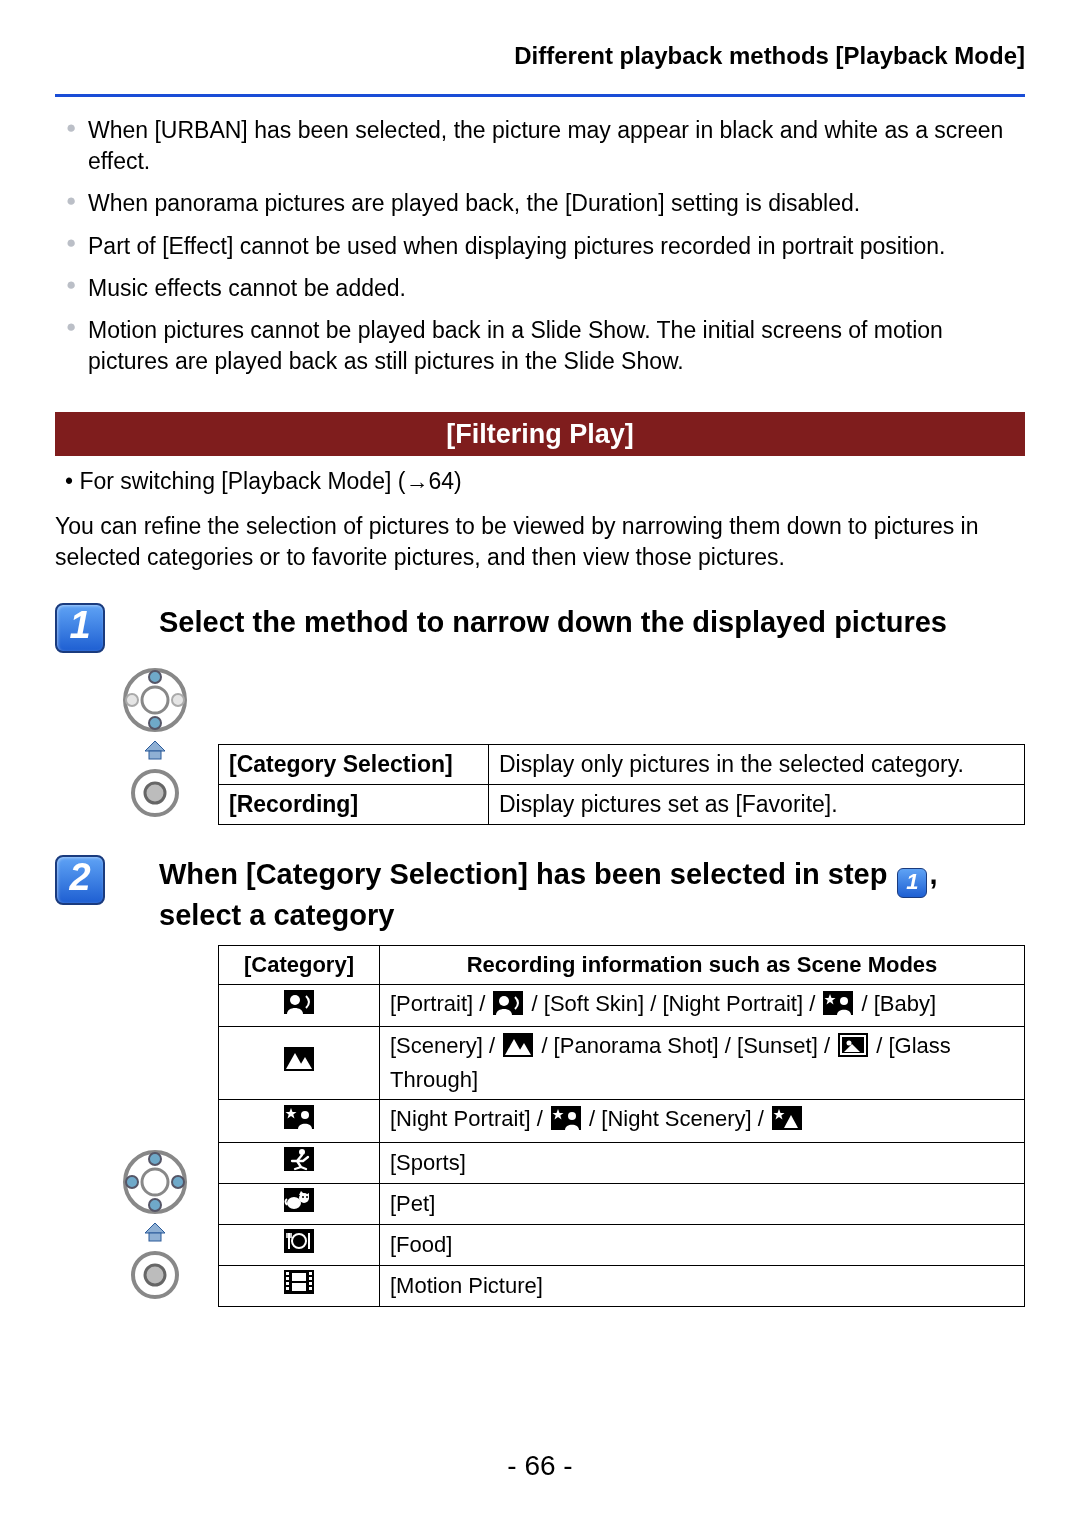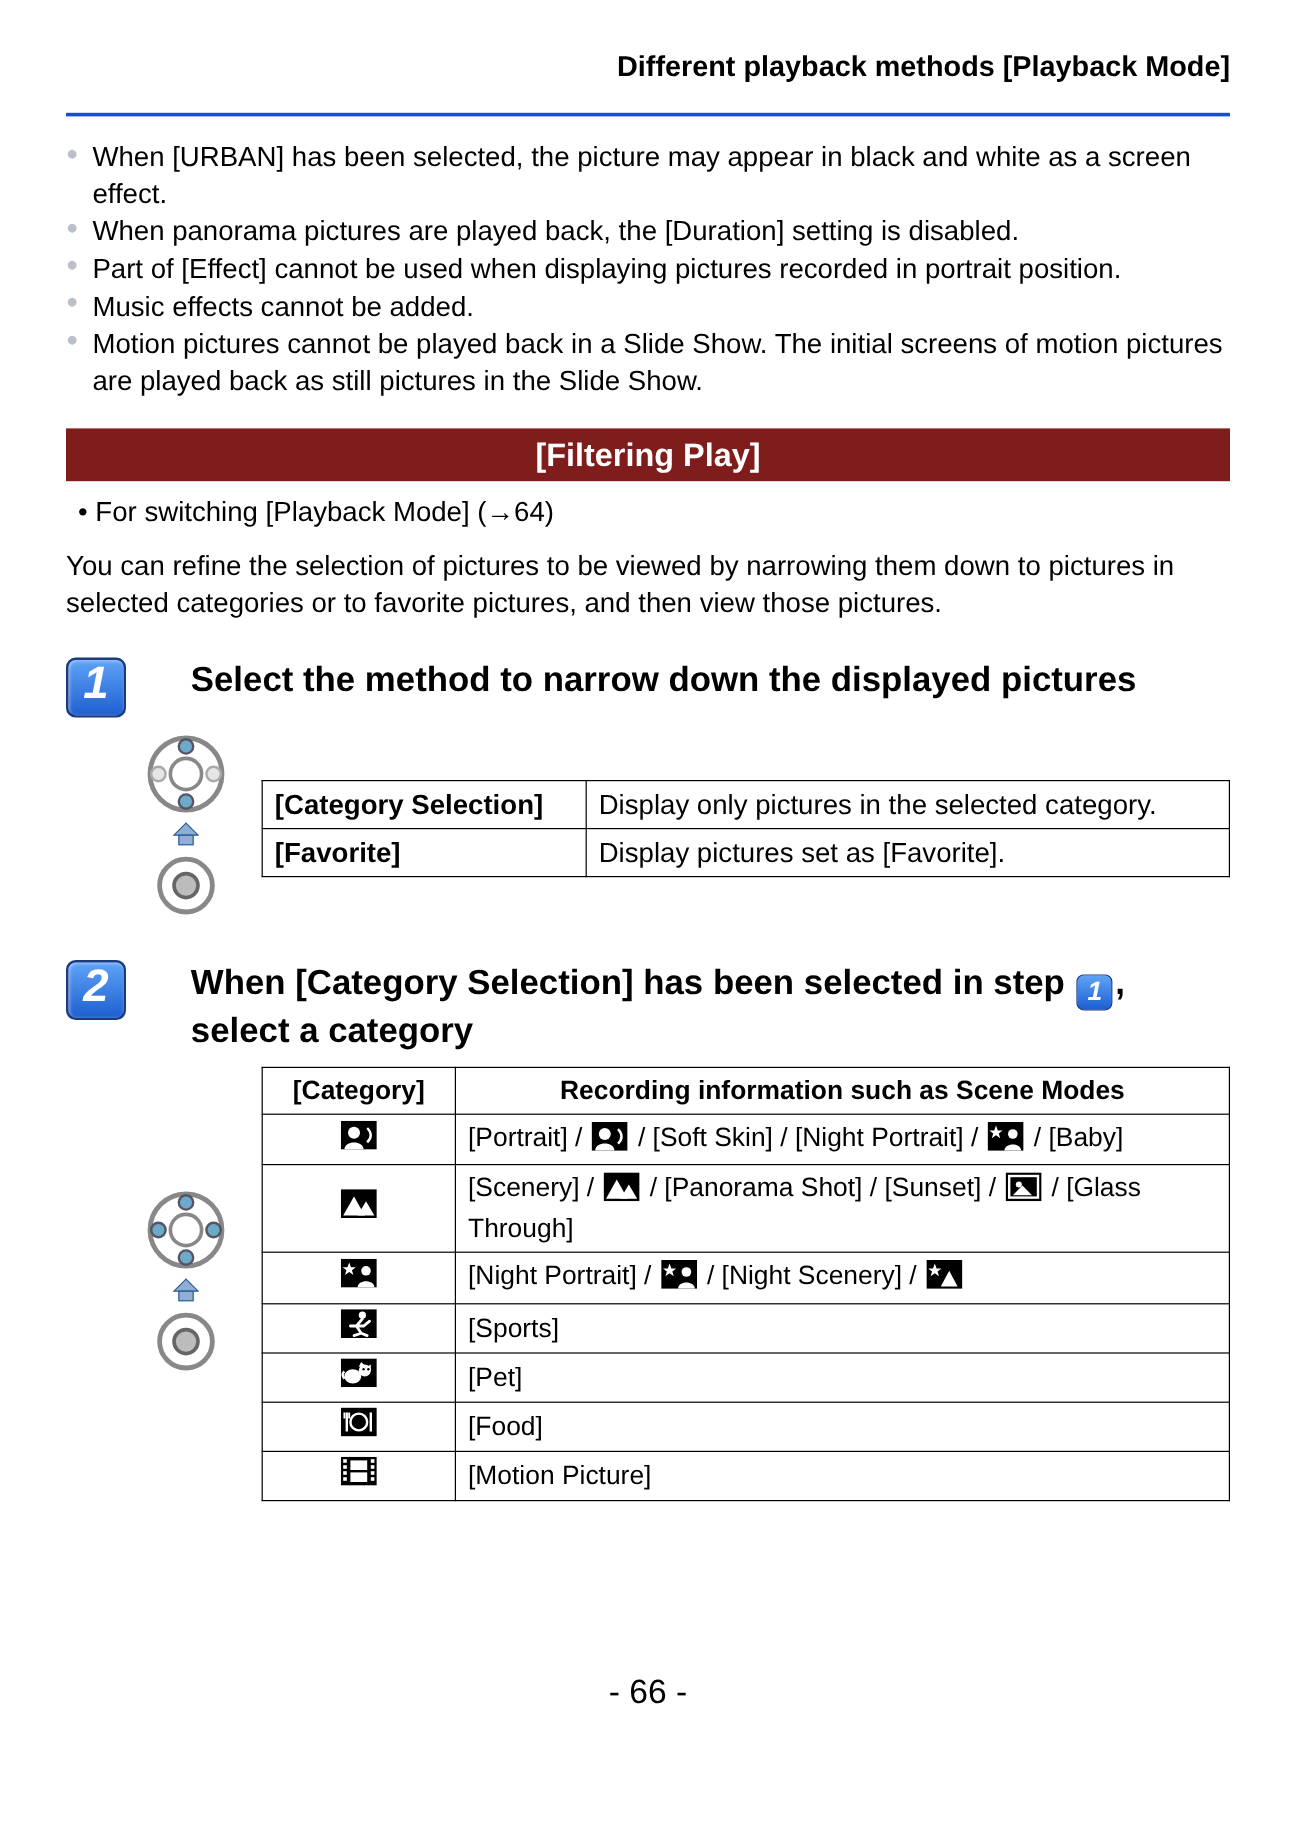--- a/index.html
+++ b/index.html
@@ -31,21 +31,21 @@
     margin: 0 0 18px 0;
   }
   ul.bullets {
     list-style: none;
     margin: 0;
     padding: 0 0 10px 0;
   }
   ul.bullets > li {
     position: relative;
     padding-left: 22px;
-    margin: 0;
+    margin: 11px;
   }
   ul.bullets > li::before {
     content: "●";
     position: absolute;
     left: 0;
     top: 0.1em;
     font-size: 17px;
     color: #bbbfc7;
   }
   .section-bar {
@@ -103,21 +103,21 @@
     font-weight: bold;
     font-style: italic;
     font-size: 22px;
     line-height: 26px;
     text-align: center;
     margin: 0 2px;
   }
   .step-body {
     display: flex;
     gap: 18px;
-    align-items: center;
+    align-items: flex-end;
     margin-top: 12px;
   }
   .nav-svg {
     flex: 0 0 auto;
   }
   table.info {
     border-collapse: collapse;
     width: 100%;
   }
   table.info td, table.info th {
@@ -304,21 +304,21 @@
     <svg class="nav-svg" width="85" height="160">
         <use href="#nav-updown"></use>
       </svg>
     <table class="info">
       <tbody id="step1-rows">
           <tr>
             <td class="headcell">[Category Selection]</td>
             <td>Display only pictures in the selected category.</td>
           </tr>
           <tr>
-            <td class="headcell">[Favorite]</td>
+            <td class="headcell">[Recording]</td>
             <td>Display pictures set as [Favorite].</td>
           </tr>
         </tbody>
     </table>
   </div>
 
   <div class="step-block">
     <div class="step-num">2</div>
     <div class="step-title">
       <span>When [Category Selection] has been selected in step </span><span class="step-badge-inline">1</span><span>, select a category</span>

